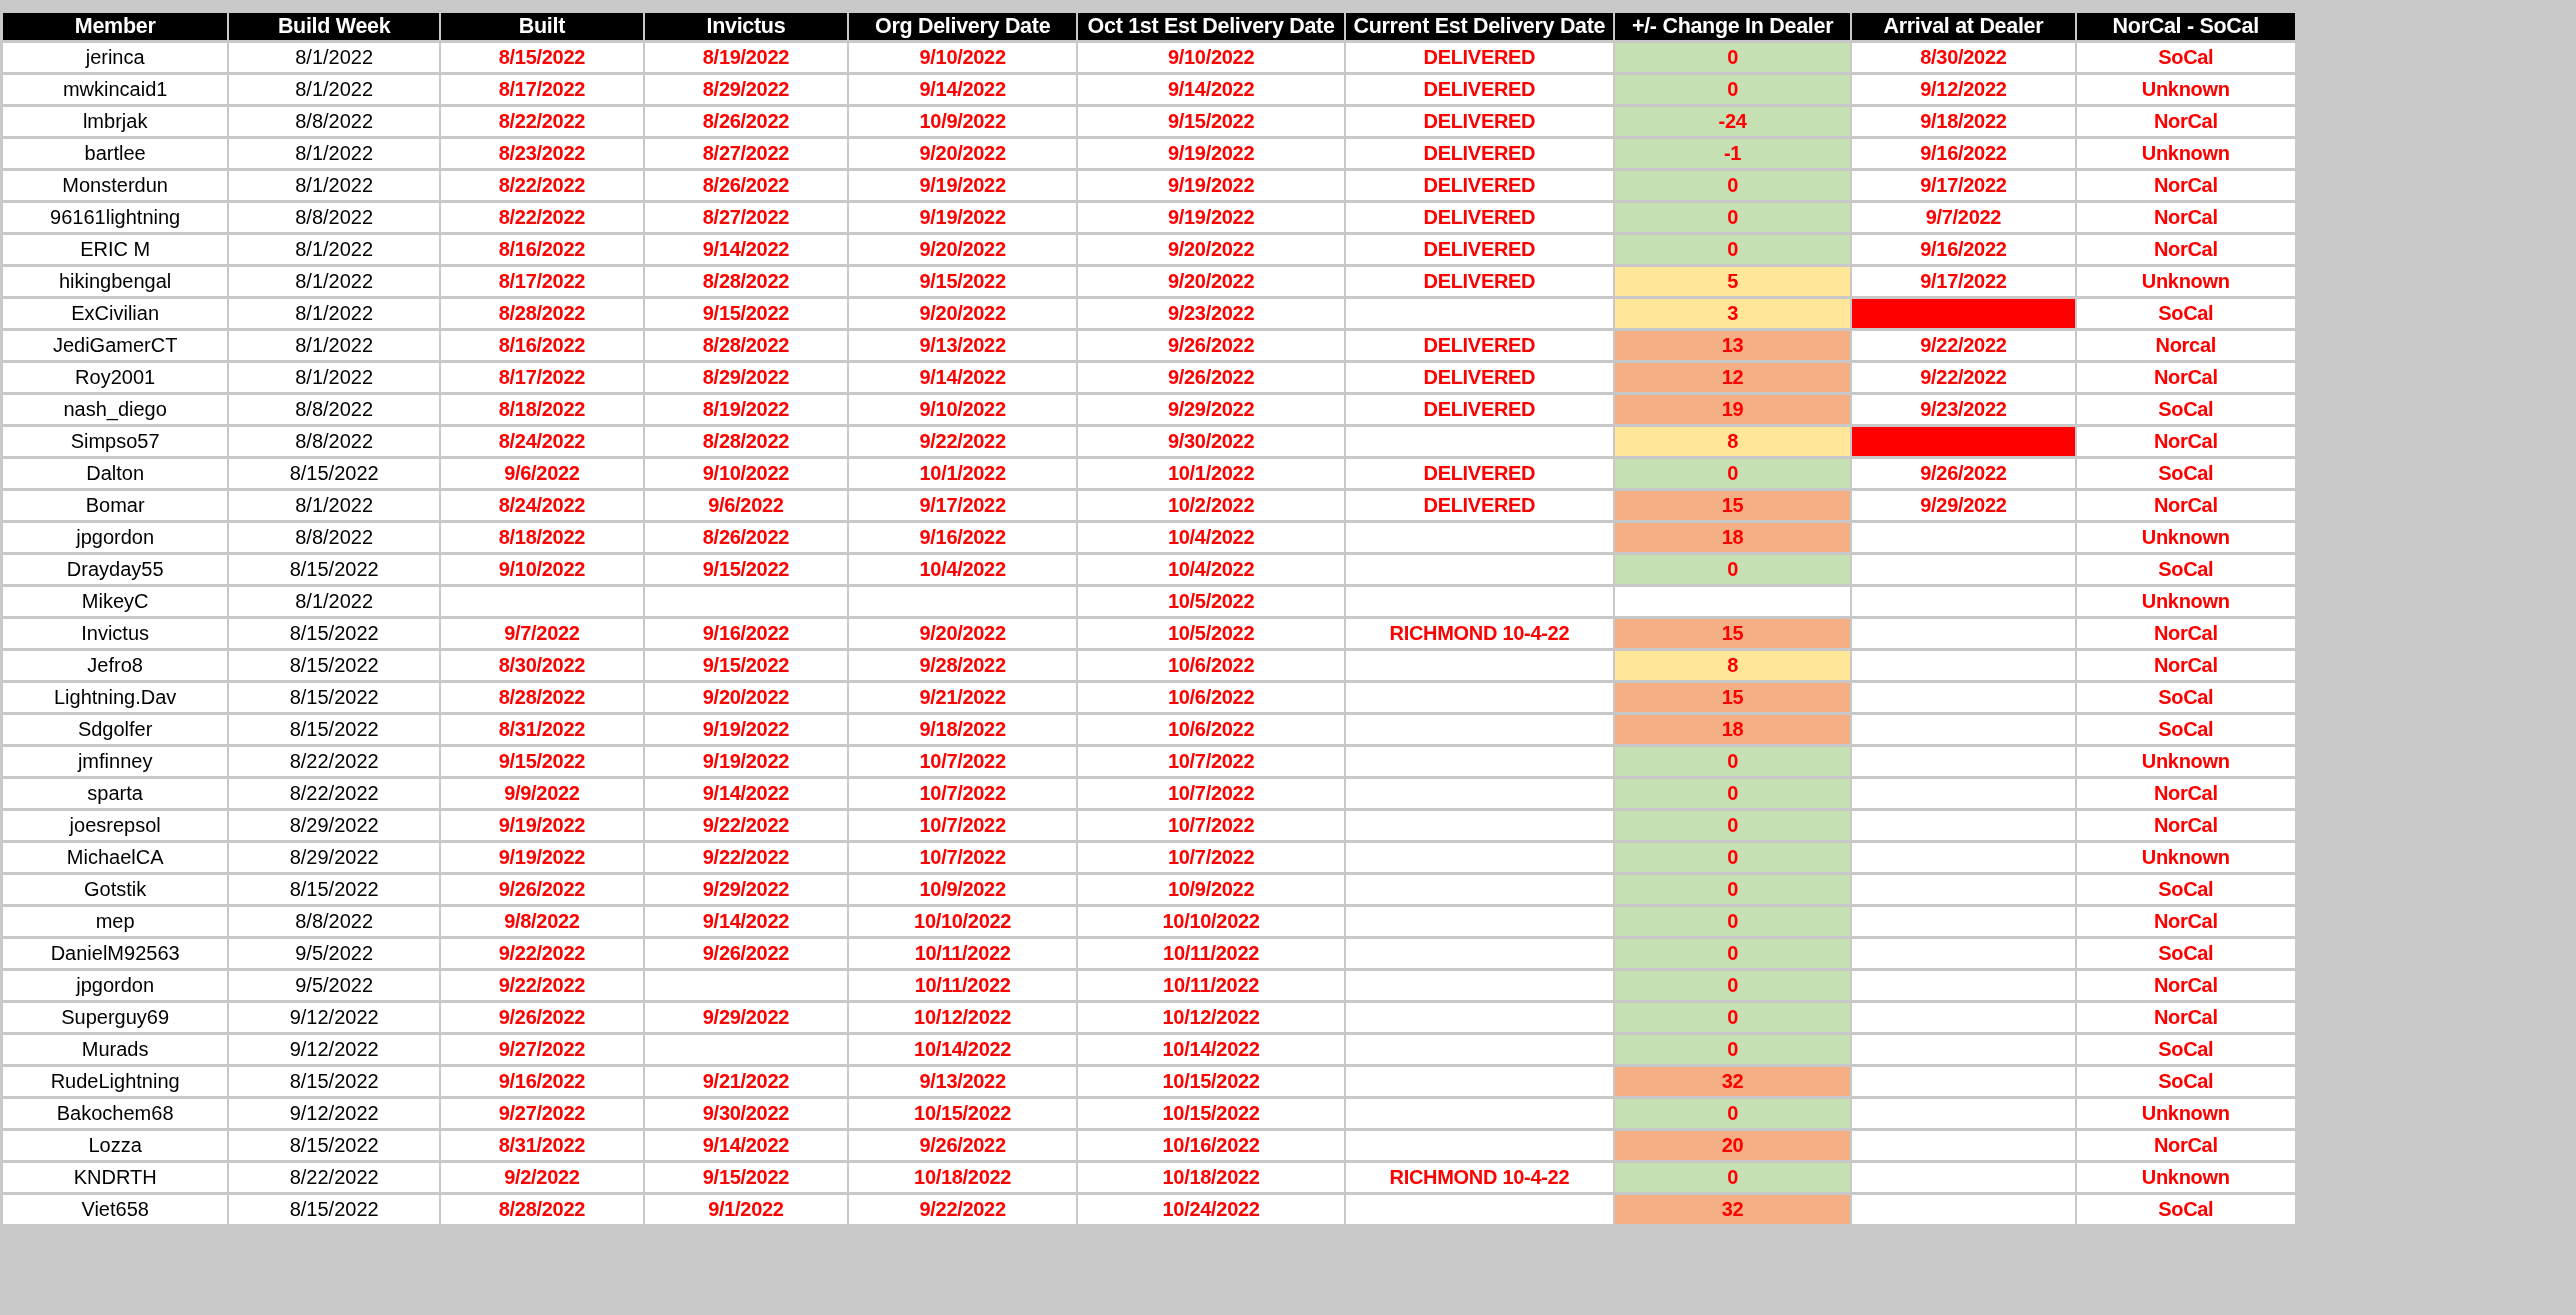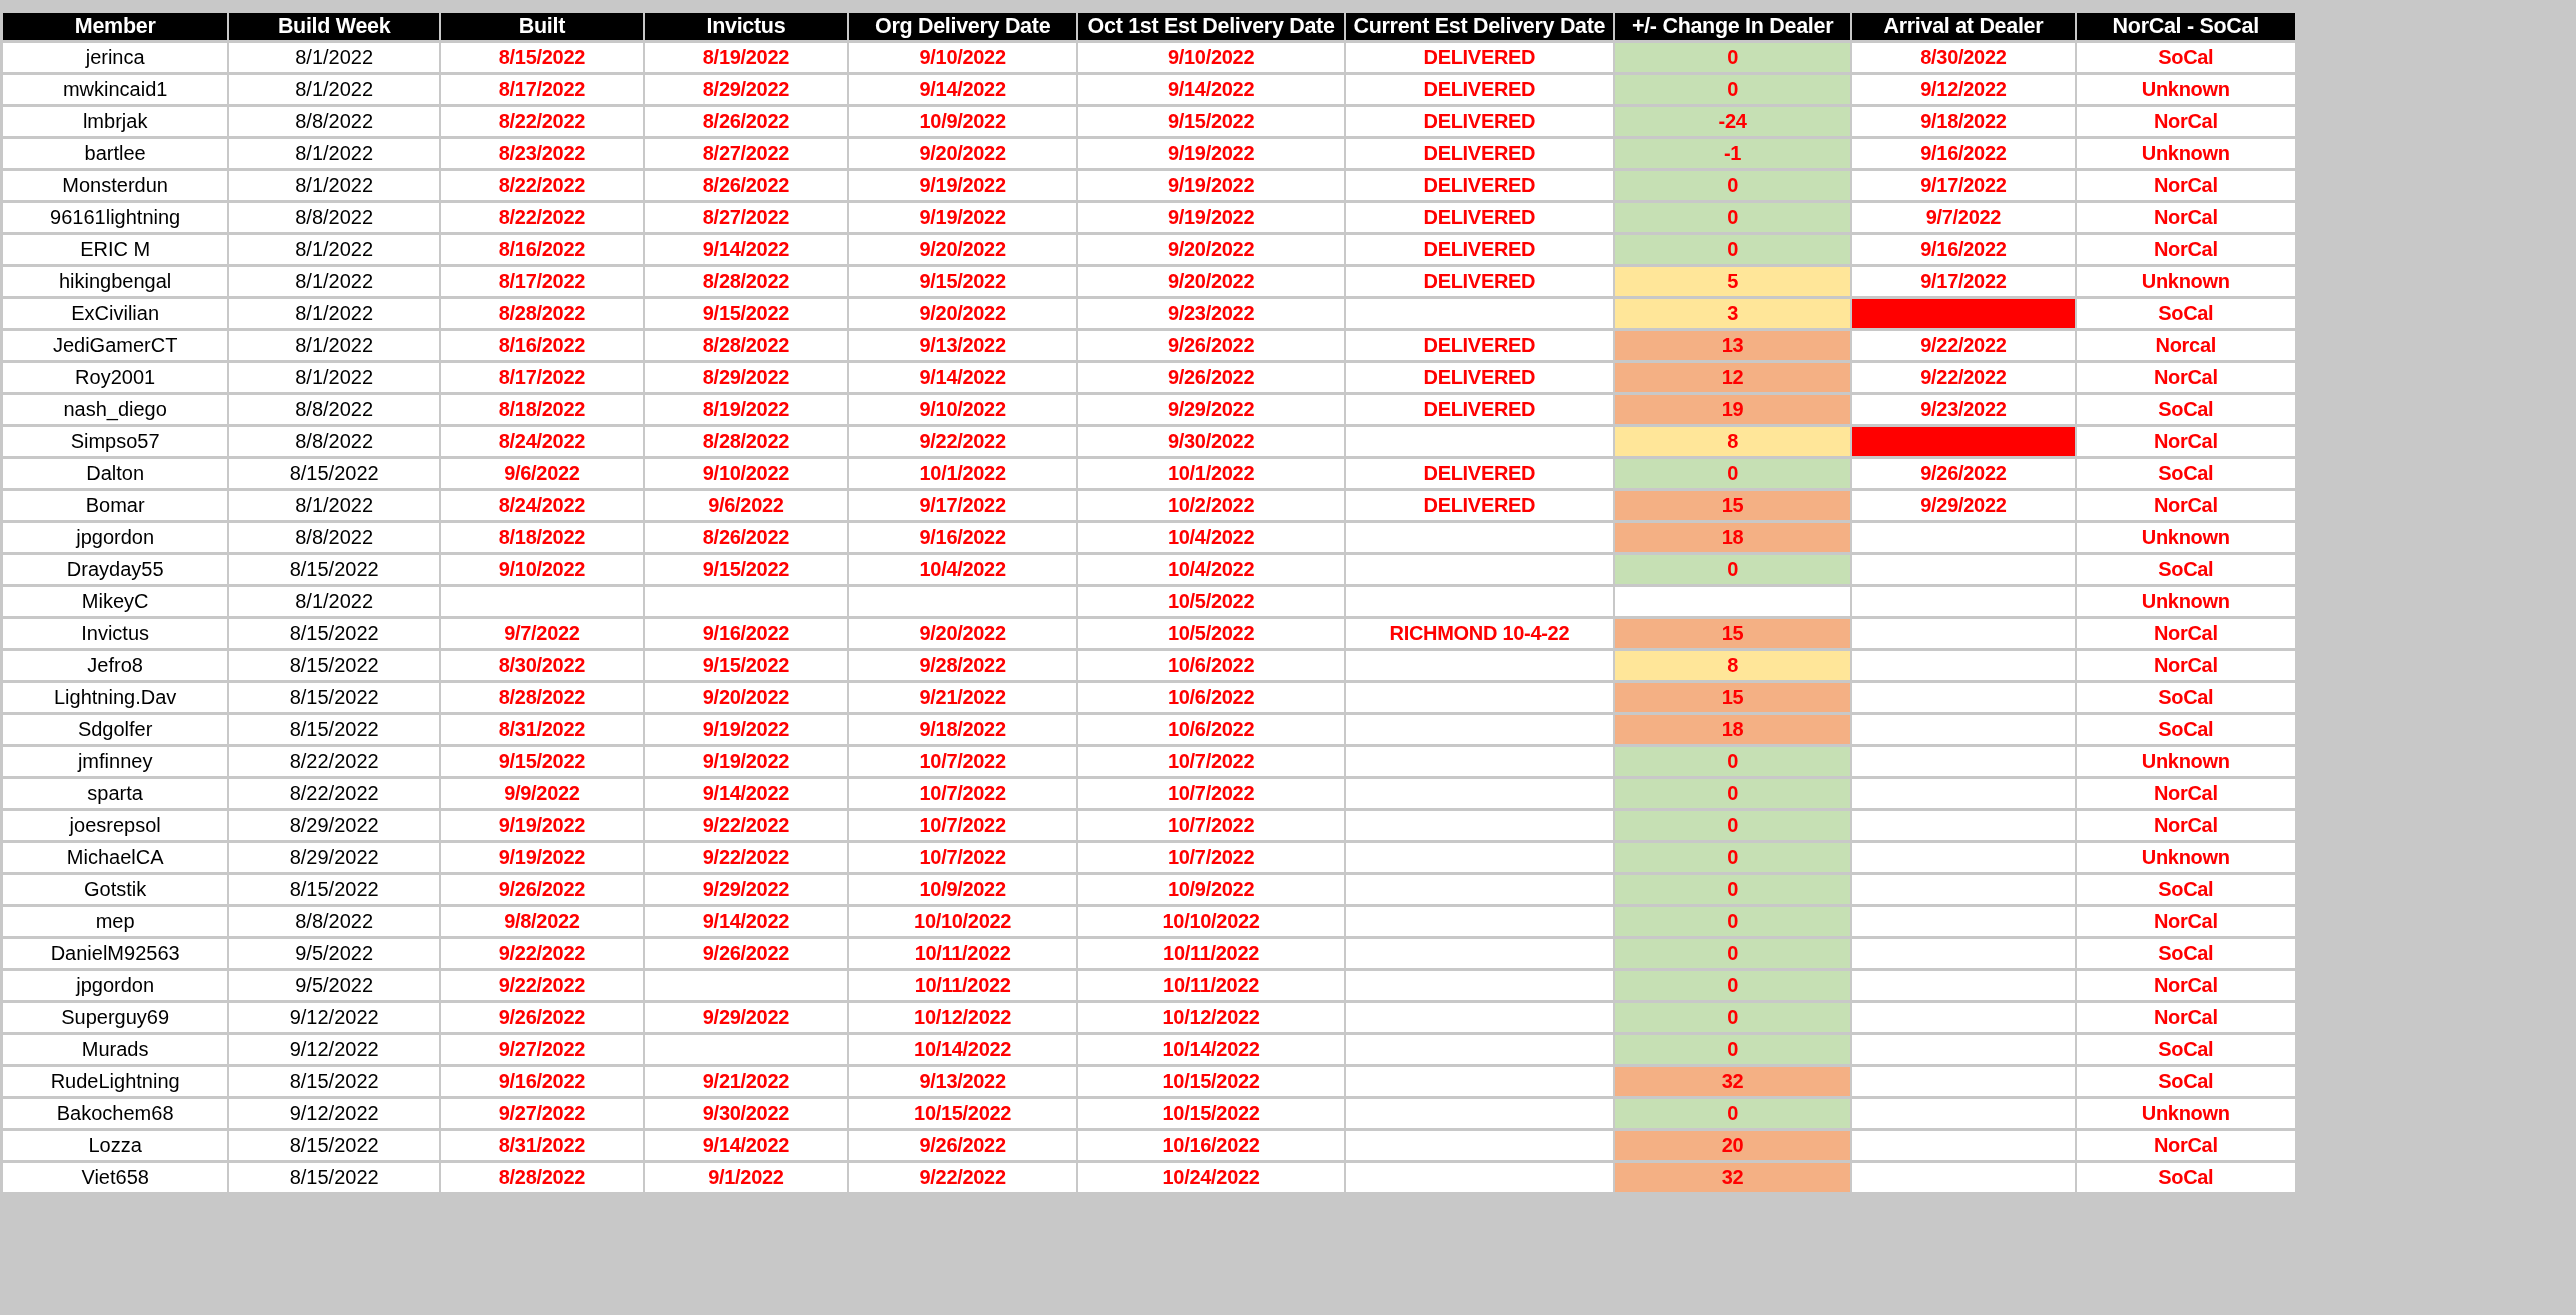--- a/index.html
+++ b/index.html
@@ -485,20 +485,32 @@
     <td class="red">8/31/2022</td>
     <td class="red">9/14/2022</td>
     <td class="red">9/26/2022</td>
     <td class="red">10/16/2022</td>
     <td class="red"></td>
     <td class="red chg-orange">20</td>
     <td class="red"></td>
     <td class="red">NorCal</td>
   </tr>
         <tr>
+    <td class="plain">KNDRTH</td>
+    <td class="plain">8/22/2022</td>
+    <td class="red">9/2/2022</td>
+    <td class="red">9/15/2022</td>
+    <td class="red">10/18/2022</td>
+    <td class="red">10/18/2022</td>
+    <td class="red">RICHMOND 10-4-22</td>
+    <td class="red chg-green">0</td>
+    <td class="red"></td>
+    <td class="red">Unknown</td>
+  </tr>
+        <tr>
     <td class="plain">Viet658</td>
     <td class="plain">8/15/2022</td>
     <td class="red">8/28/2022</td>
     <td class="red">9/1/2022</td>
     <td class="red">9/22/2022</td>
     <td class="red">10/24/2022</td>
     <td class="red"></td>
     <td class="red chg-orange">32</td>
     <td class="red"></td>
     <td class="red">SoCal</td>

